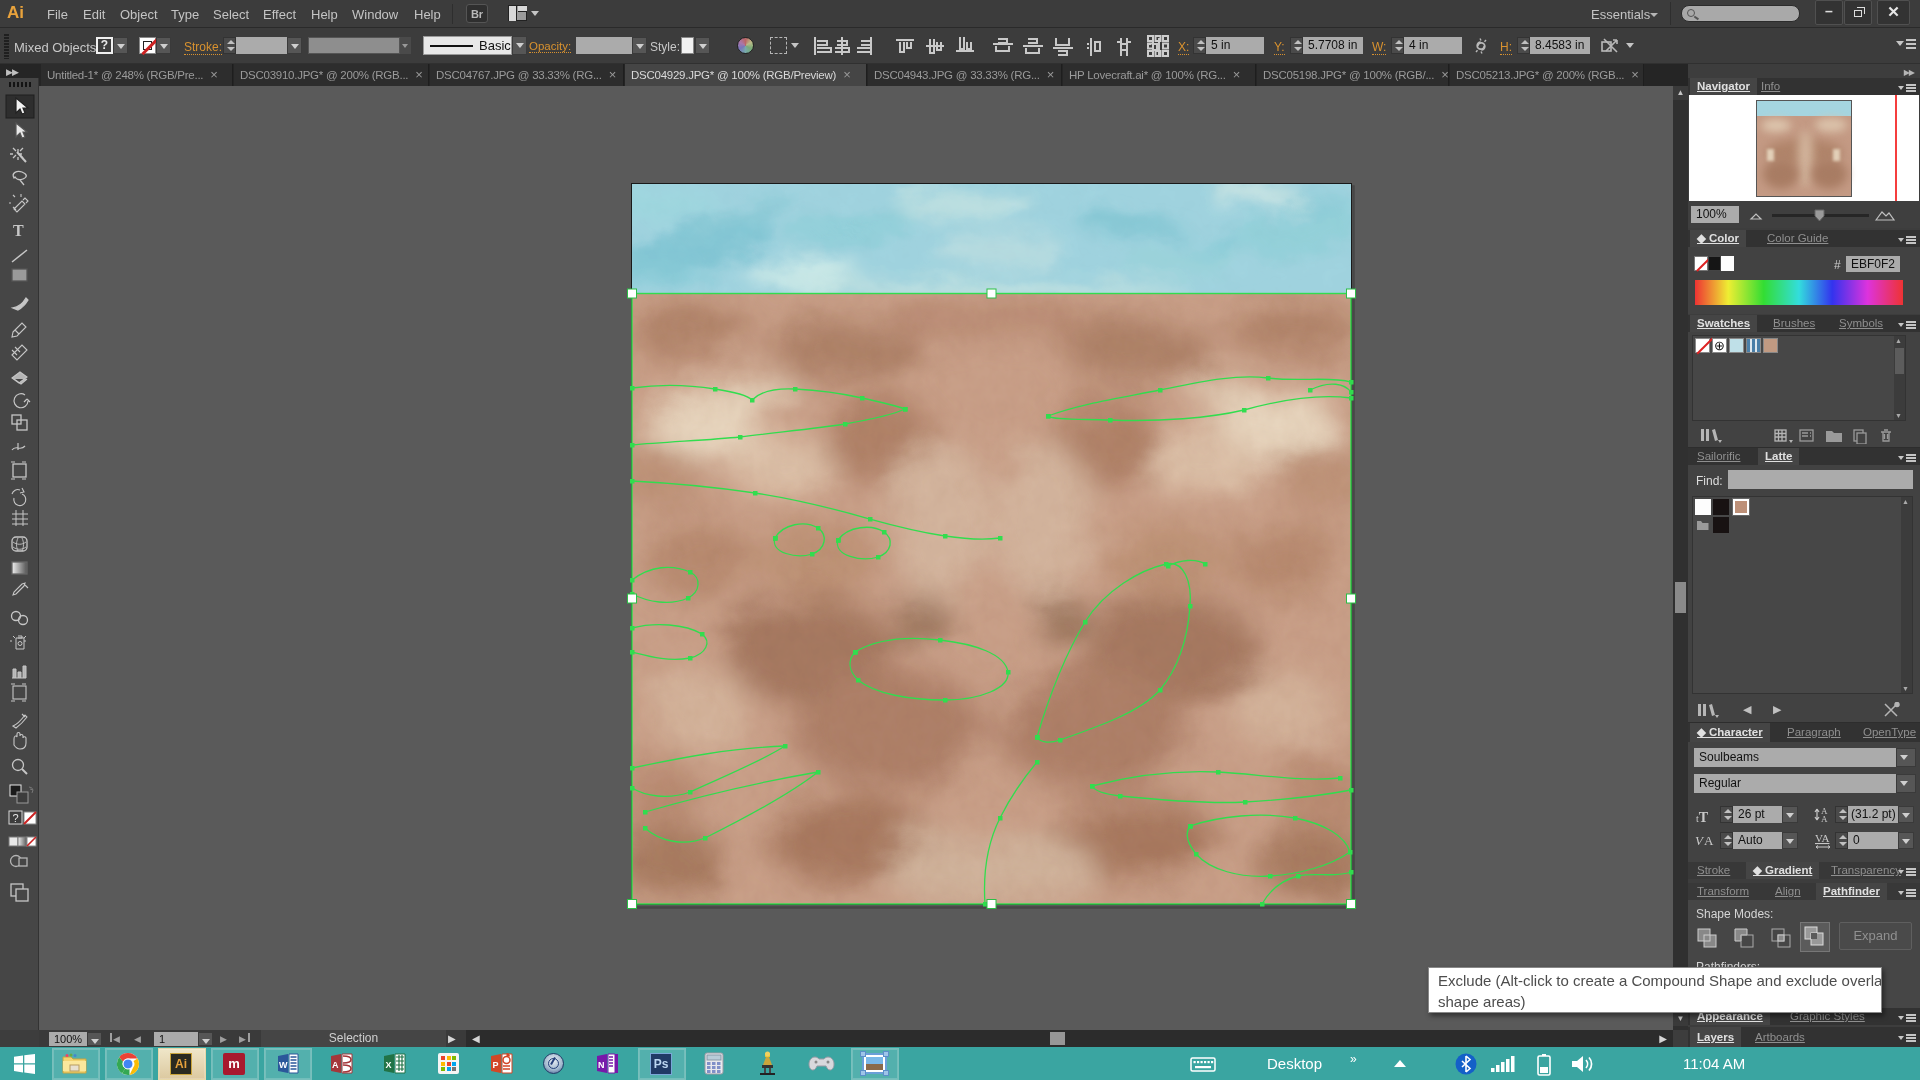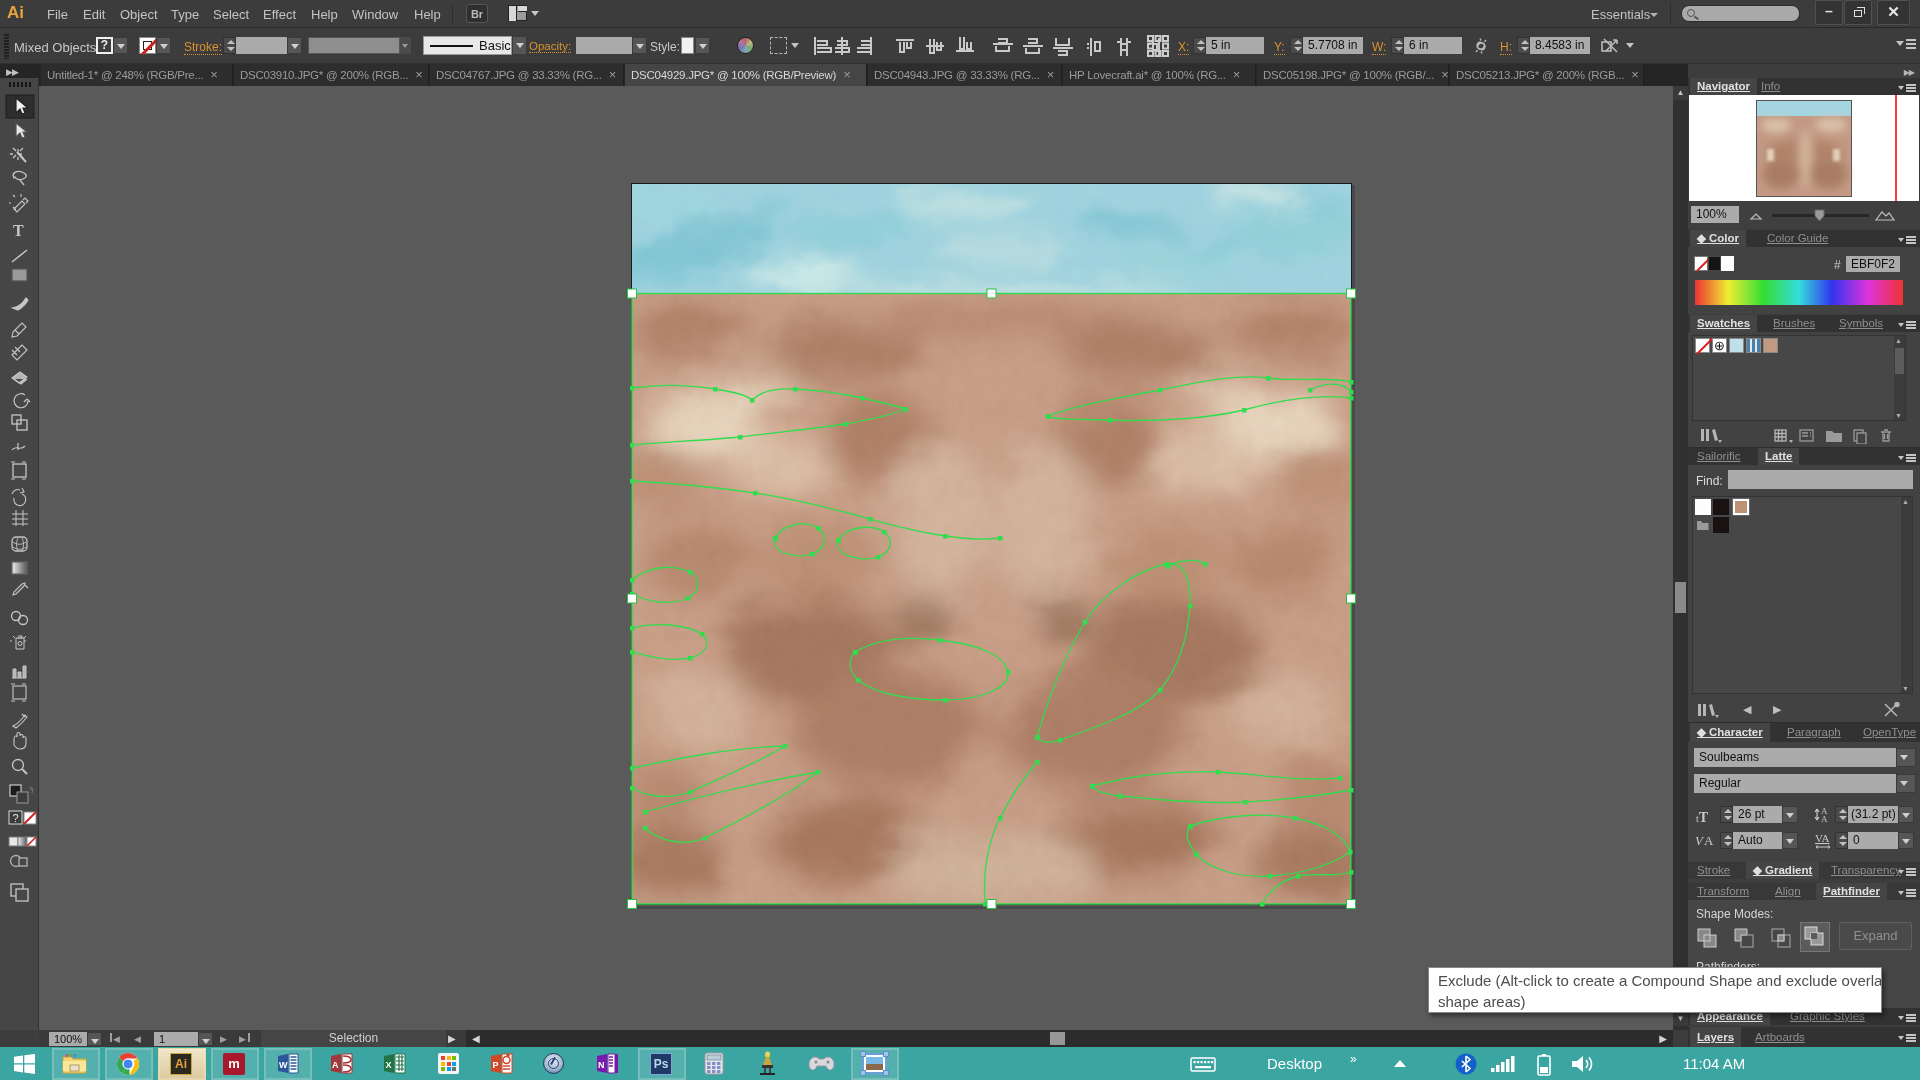--- a/index.html
+++ b/index.html
@@ -139,21 +139,21 @@
       </g>
     </svg>
     <div class="olabel" style="left:1178px;top:12px">X:</div>
     <div class="spin" style="left:1193px;top:9px"></div>
     <div class="field" style="left:1206px;top:9px;width:58px">5 in</div>
     <div class="olabel" style="left:1274px;top:12px">Y:</div>
     <div class="spin" style="left:1290px;top:9px"></div>
     <div class="field" style="left:1303px;top:9px;width:60px">5.7708 in</div>
     <div class="olabel" style="left:1372px;top:12px">W:</div>
     <div class="spin" style="left:1391px;top:9px"></div>
-    <div class="field" style="left:1404px;top:9px;width:58px">6 in</div>
+    <div class="field" style="left:1404px;top:9px;width:58px">4 in</div>
     <svg class="abs" style="left:1471px;top:8px" width="20" height="20" viewBox="0 0 20 20">
       <g fill="none" stroke="#b9b9b9" stroke-width="1.7">
         <path d="M7.5,8 a3.5,3.5 0 1 1 0,5" transform="rotate(-45 10 10)"></path>
         <path d="M12.5,12 a3.5,3.5 0 1 1 0,-5" transform="rotate(-45 10 10)"></path>
         <path d="M9,2.5 l1,2 M15,4 l-1.5,1.8 M11,17.5 l-1,-2 M5,16 l1.5,-1.8" stroke-width="1.4"></path>
       </g>
     </svg>
     <div class="olabel" style="left:1500px;top:12px">H:</div>
     <div class="spin" style="left:1517px;top:9px"></div>
     <div class="field" style="left:1530px;top:9px;width:60px">8.4583 in</div>

